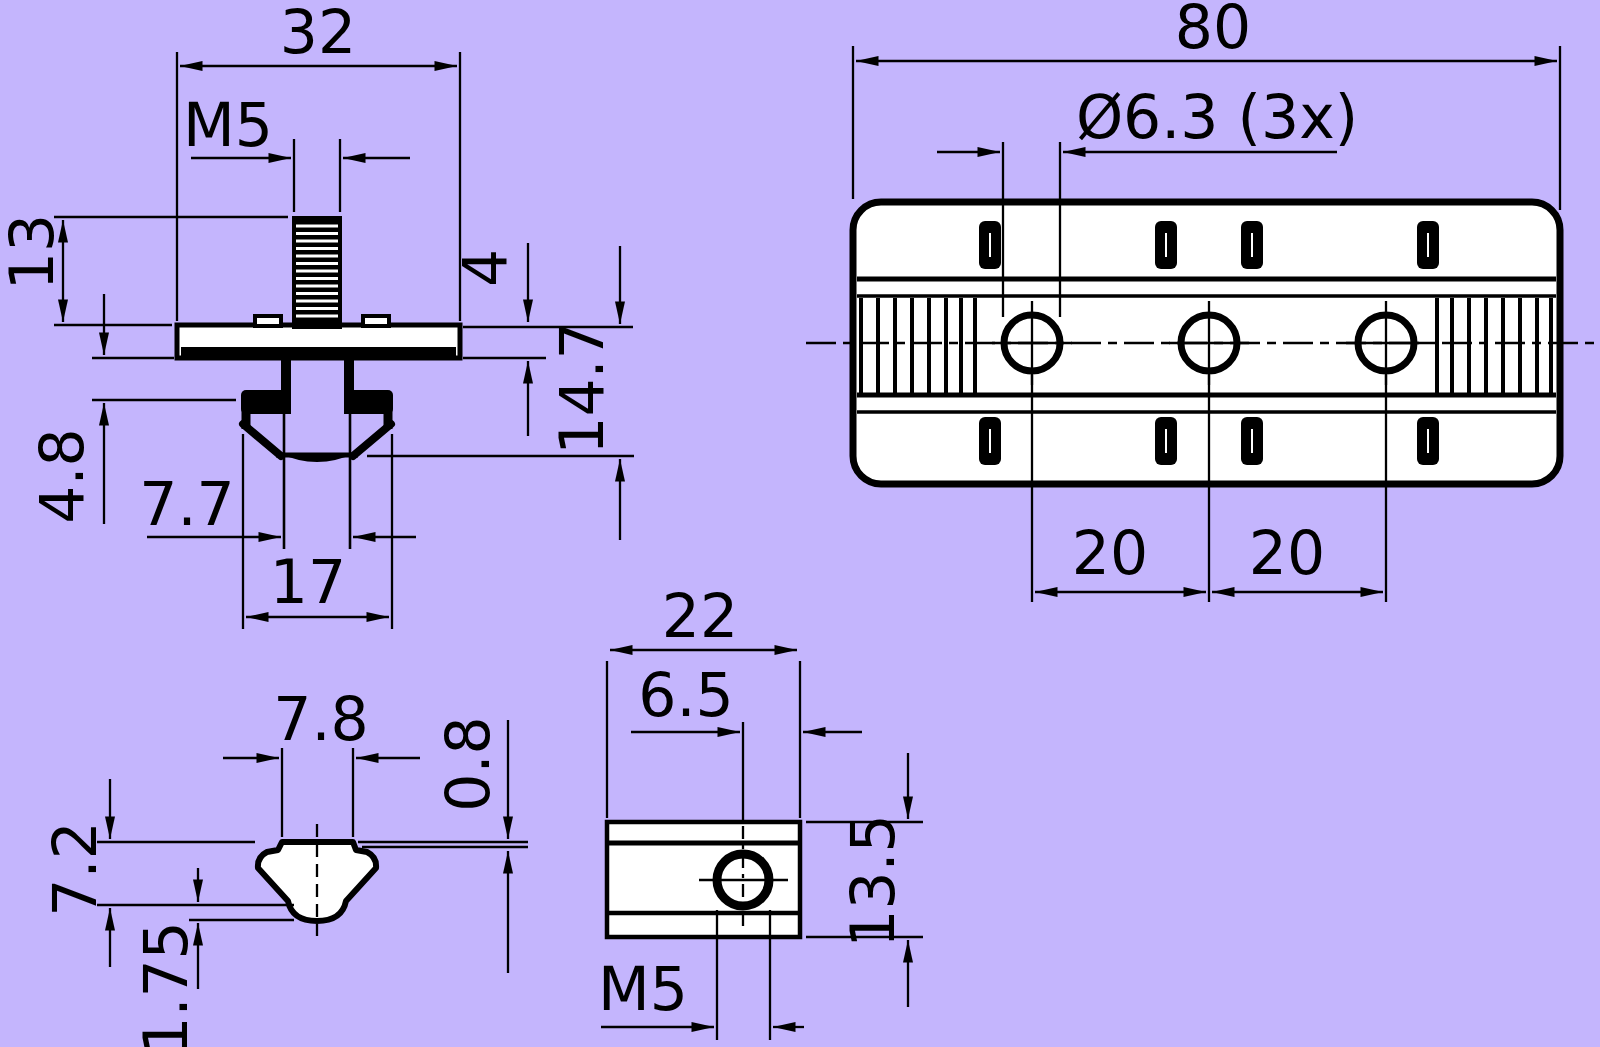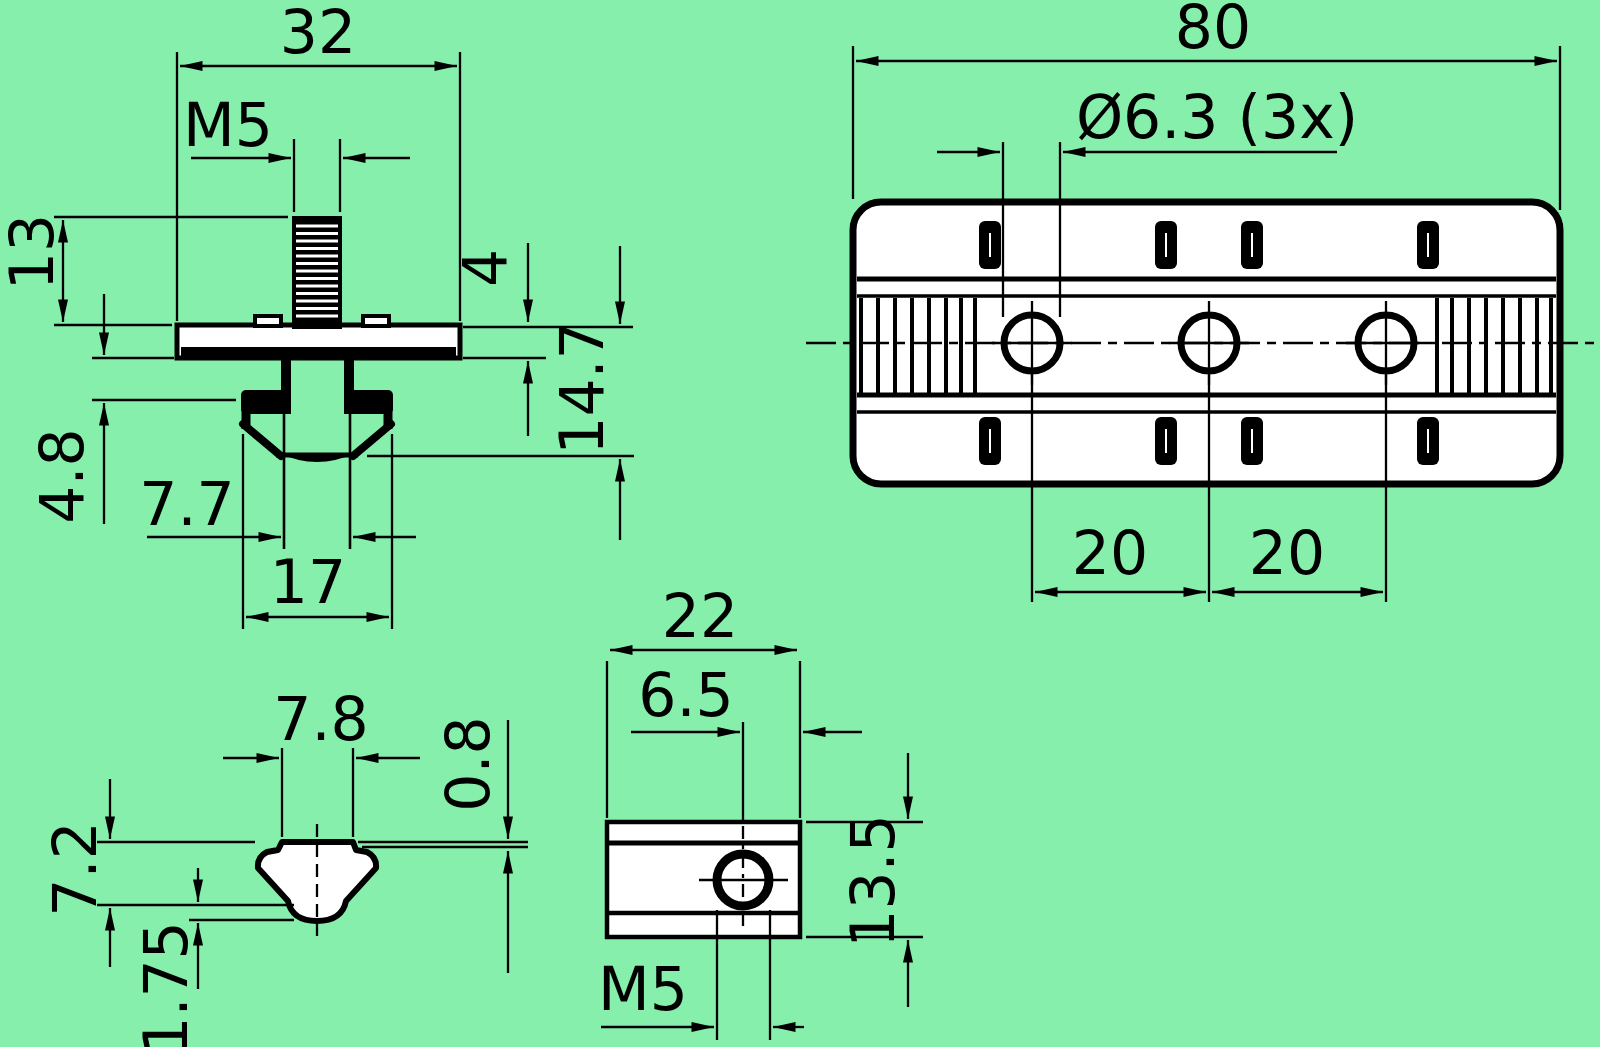--- a/index.html
+++ b/index.html
@@ -1,16 +1,16 @@
 <!DOCTYPE html>
 <html><head>
 <meta charset="utf-8">
 <style>
   html,body{margin:0;padding:0;background:#fff;}
-  .sheet{width:1600px;height:1047px;background:#86efac;position:relative;overflow:hidden;}
+  .sheet{width:1600px;height:1047px;background:#c4b5fd;position:relative;overflow:hidden;}
   svg{display:block;}
   .s{stroke:#000;fill:none;stroke-linecap:butt;}
   .rj{stroke-linejoin:round;stroke-linecap:round;}
   .fw{fill:#fff;}
   .fb{fill:#000;stroke:none;}
   .w2{stroke-width:2.3;}
   .w25{stroke-width:2.6;}
   .w3{stroke-width:3.5;}
   .w4{stroke-width:4;}
   .w45{stroke-width:4.5;}

